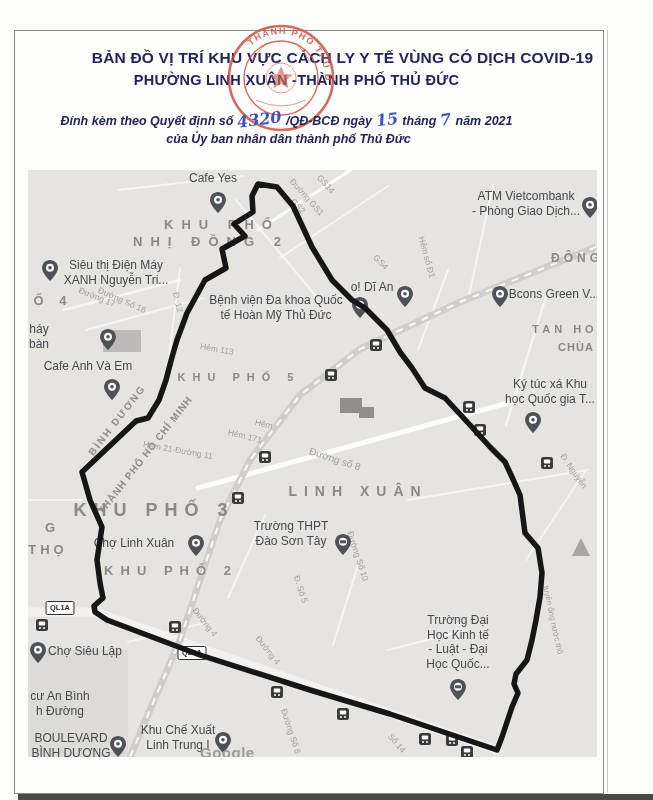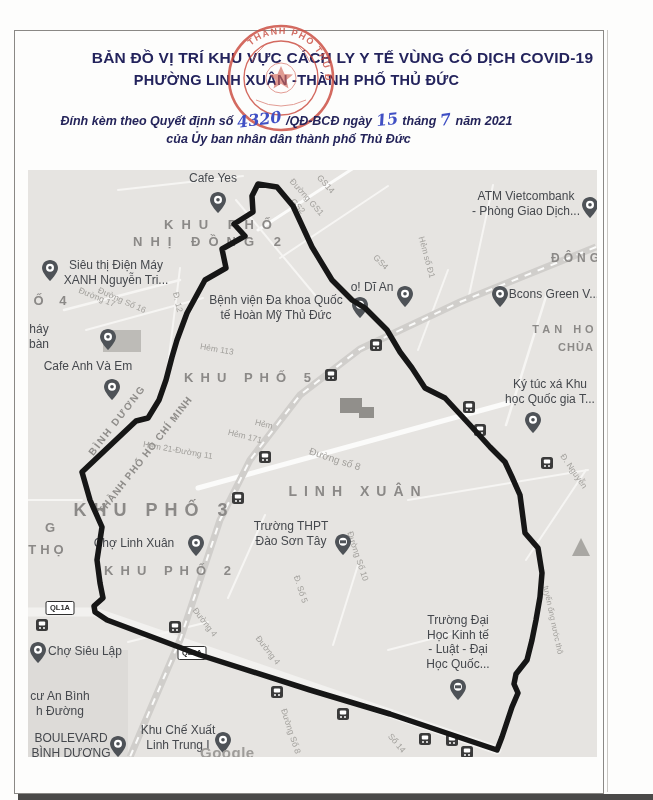--- a/index.html
+++ b/index.html
@@ -105,21 +105,21 @@
     <g id="gRail">
         <polyline points="568,77 432,132 332,179 272,225 222,290 192,350 172,410 152,470 122,540 102,587" fill="none" stroke="#d0cecb" stroke-width="7"></polyline>
         <polyline points="568,77 432,132 332,179 272,225 222,290 192,350 172,410 152,470 122,540 102,587" fill="none" stroke="#fbfbfa" stroke-width="2" stroke-dasharray="7 7"></polyline>
       </g>
     <polygon id="gTri" fill="#a9a7a3" points="553,368 562,386 544,386"></polygon>
   </svg>
   <div class="layer" id="labelLayer">
       <div class="mlabel area" style="left: 188px; top: 54px; font-size: 13px; letter-spacing: 8px; margin-left: 6px;">KHU PHỐ</div>
       <div class="mlabel area" style="left: 183px; top: 71px; font-size: 13px; letter-spacing: 8px;">NHỊ ĐỒNG 2</div>
       <div class="mlabel area" style="left: 10px; top: 130px; font-size: 13px; letter-spacing: 6px;">PHỐ 4</div>
-      <div class="mlabel area" style="left: 223px; top: 207px; font-size: 13px; letter-spacing: 7px;">KHU PHỐ 5</div>
+      <div class="mlabel area" style="left: 211px; top: 207px; font-size: 11px; letter-spacing: 7px;">KHU PHỐ 5</div>
       <div class="mlabel area" style="left: 330px; top: 321px; font-size: 14px; letter-spacing: 7px;">LINH XUÂN</div>
       <div class="mlabel area" style="left: 126px; top: 340px; font-size: 18px; letter-spacing: 7px;">KHU PHỐ 3</div>
       <div class="mlabel area" style="left: 143px; top: 400px; font-size: 13px; letter-spacing: 7px;">KHU PHỐ 2</div>
       <div class="mlabel area" style="left: 24px; top: 357px; font-size: 13px; letter-spacing: 4px;">G</div>
       <div class="mlabel area" style="left: 20px; top: 379px; font-size: 13px; letter-spacing: 4px;">THỌ</div>
       <div class="mlabel area" style="left: 549px; top: 88px; font-size: 12px; letter-spacing: 4px;">ĐÔNG</div>
       <div class="mlabel area" style="left: 537px; top: 159px; font-size: 11px; letter-spacing: 4px;">TAN HO</div>
       <div class="mlabel area" style="left: 548px; top: 177px; font-size: 11px; letter-spacing: 1px;">CHÙA</div>
       <div class="mlabel prov" style="left: 89px; top: 250px; font-size: 10px; letter-spacing: 2px; --r: -52deg;">BÌNH DƯƠNG</div>
       <div class="mlabel prov" style="left: 117px; top: 285px; font-size: 10px; letter-spacing: 1px; --r: -52deg;">THÀNH PHỐ HỒ CHÍ MINH</div>

